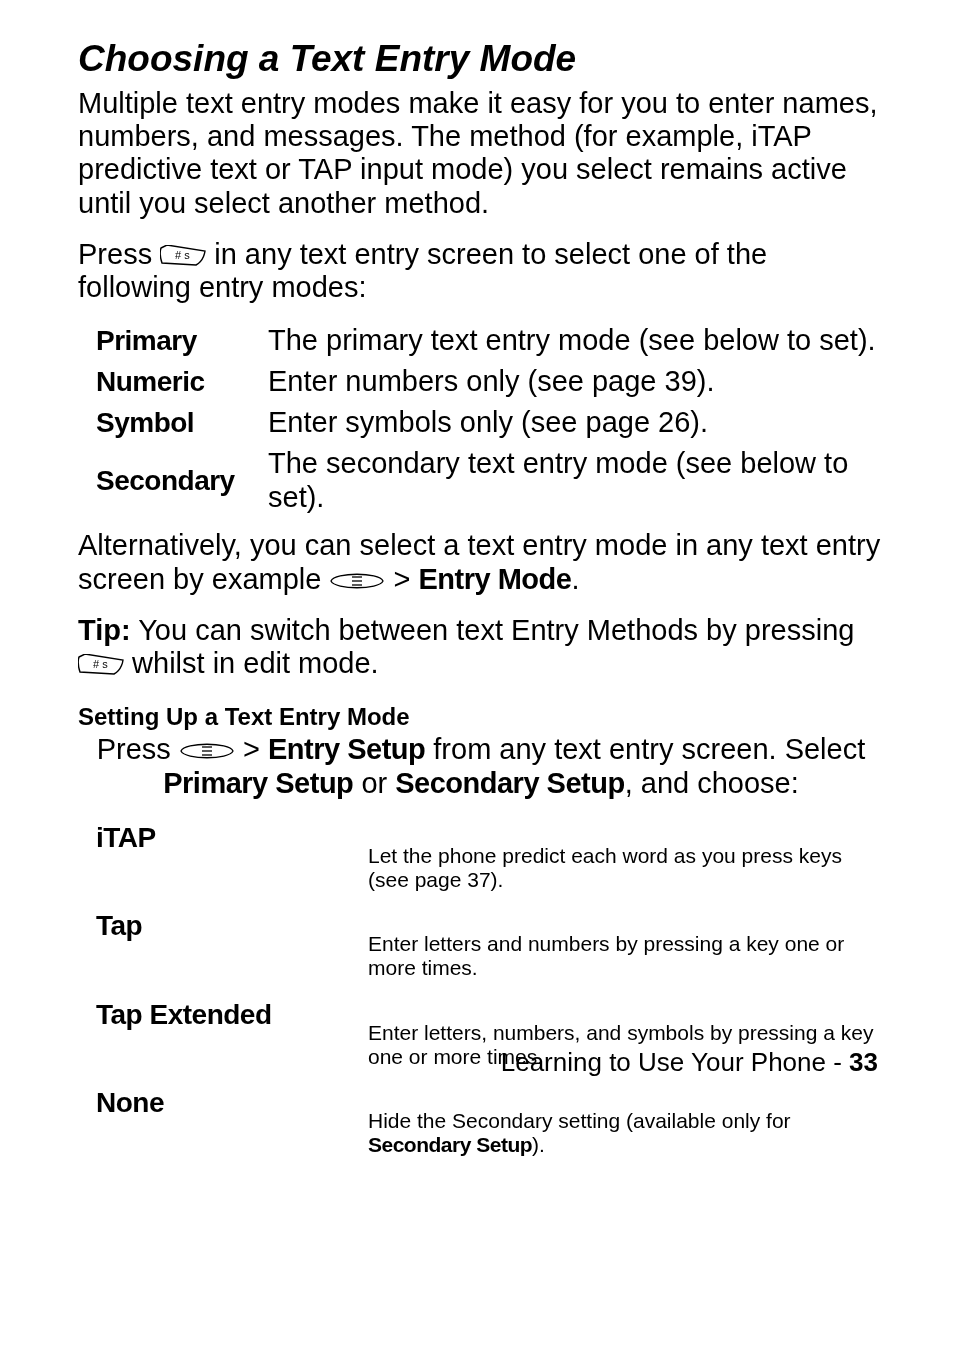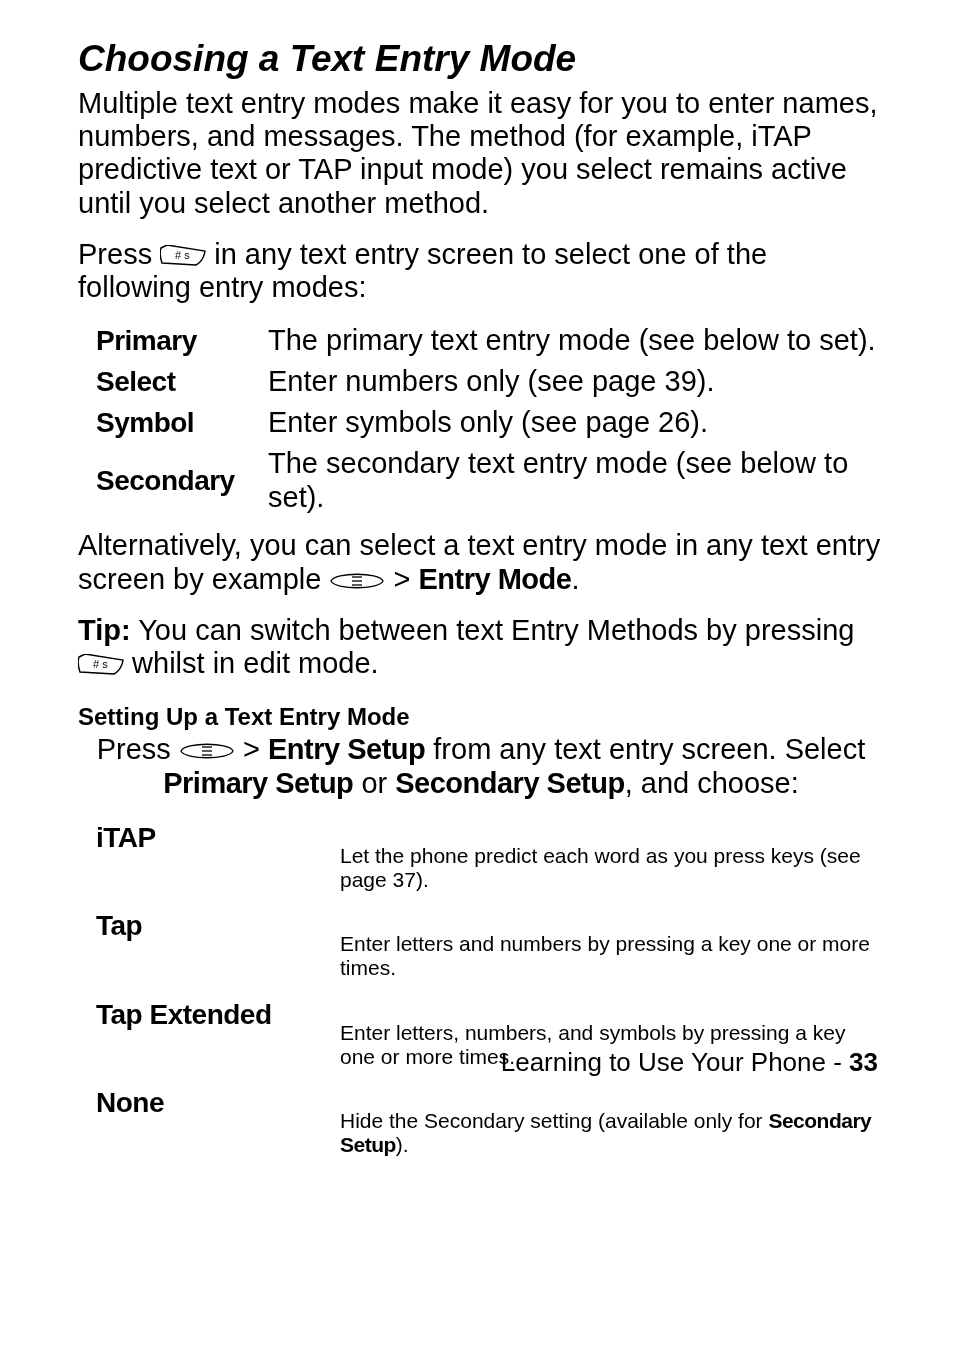--- a/index.html
+++ b/index.html
@@ -64,20 +64,21 @@
     font-weight: 900;
     letter-spacing: -0.5px;
   }
   .setup-table {
     margin: 20px 0 0 18px;
   }
   .setup-row {
     display: flex;
     align-items: flex-start;
     margin-bottom: 16px;
+    gap: 28px;
   }
   .setup-label {
     width: 244px;
     flex: none;
     font-family: "Arial Narrow", Arial, sans-serif;
     font-stretch: condensed;
     font-weight: 900;
     font-size: 28px;
     line-height: 1.25;
     letter-spacing: -0.5px;
@@ -127,21 +128,21 @@
           <text x="15" y="14" font-size="11" font-family="Arial" fill="#000"># s</text>
         </svg></span><span> in any text entry screen to select one of the following entry modes:</span>
   </p>
 
   <div class="modes-table">
     <div class="modes-row">
       <div class="modes-label">Primary</div>
       <div class="modes-desc">The primary text entry mode (see below to set).</div>
     </div>
     <div class="modes-row">
-      <div class="modes-label">Select</div>
+      <div class="modes-label">Numeric</div>
       <div class="modes-desc">Enter numbers only (see page 39).</div>
     </div>
     <div class="modes-row">
       <div class="modes-label">Symbol</div>
       <div class="modes-desc">Enter symbols only (see page 26).</div>
     </div>
     <div class="modes-row">
       <div class="modes-label">Secondary</div>
       <div class="modes-desc">The secondary text entry mode (see below to set).</div>
     </div>

